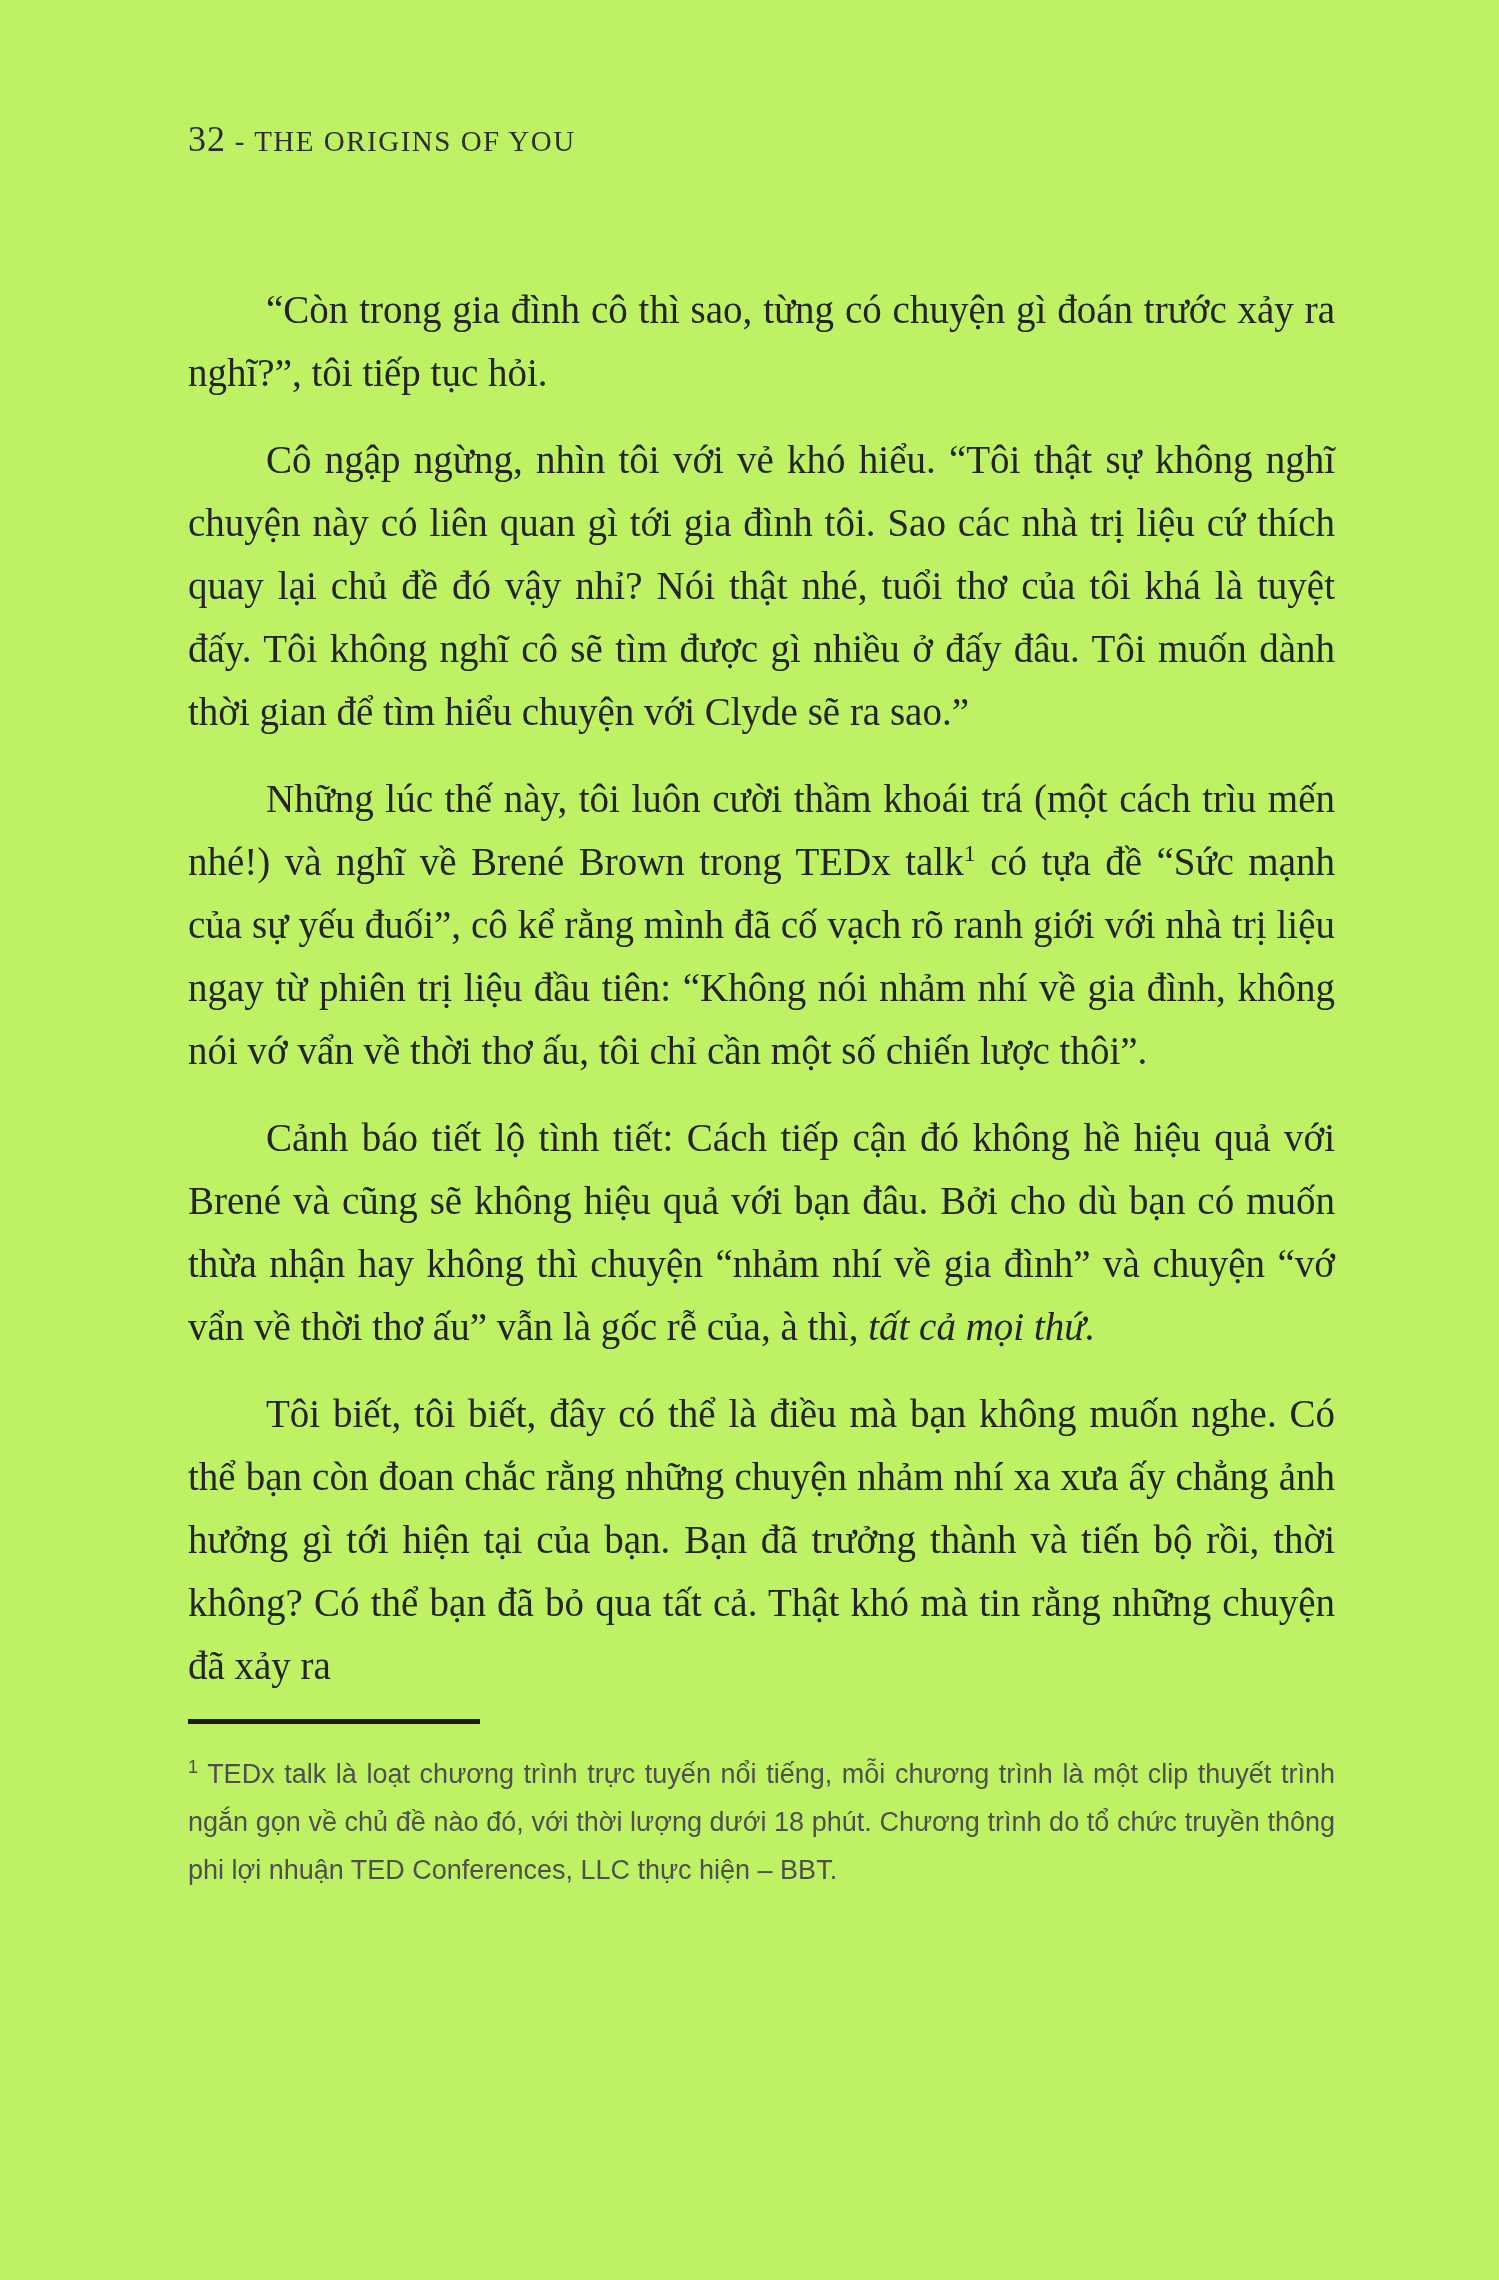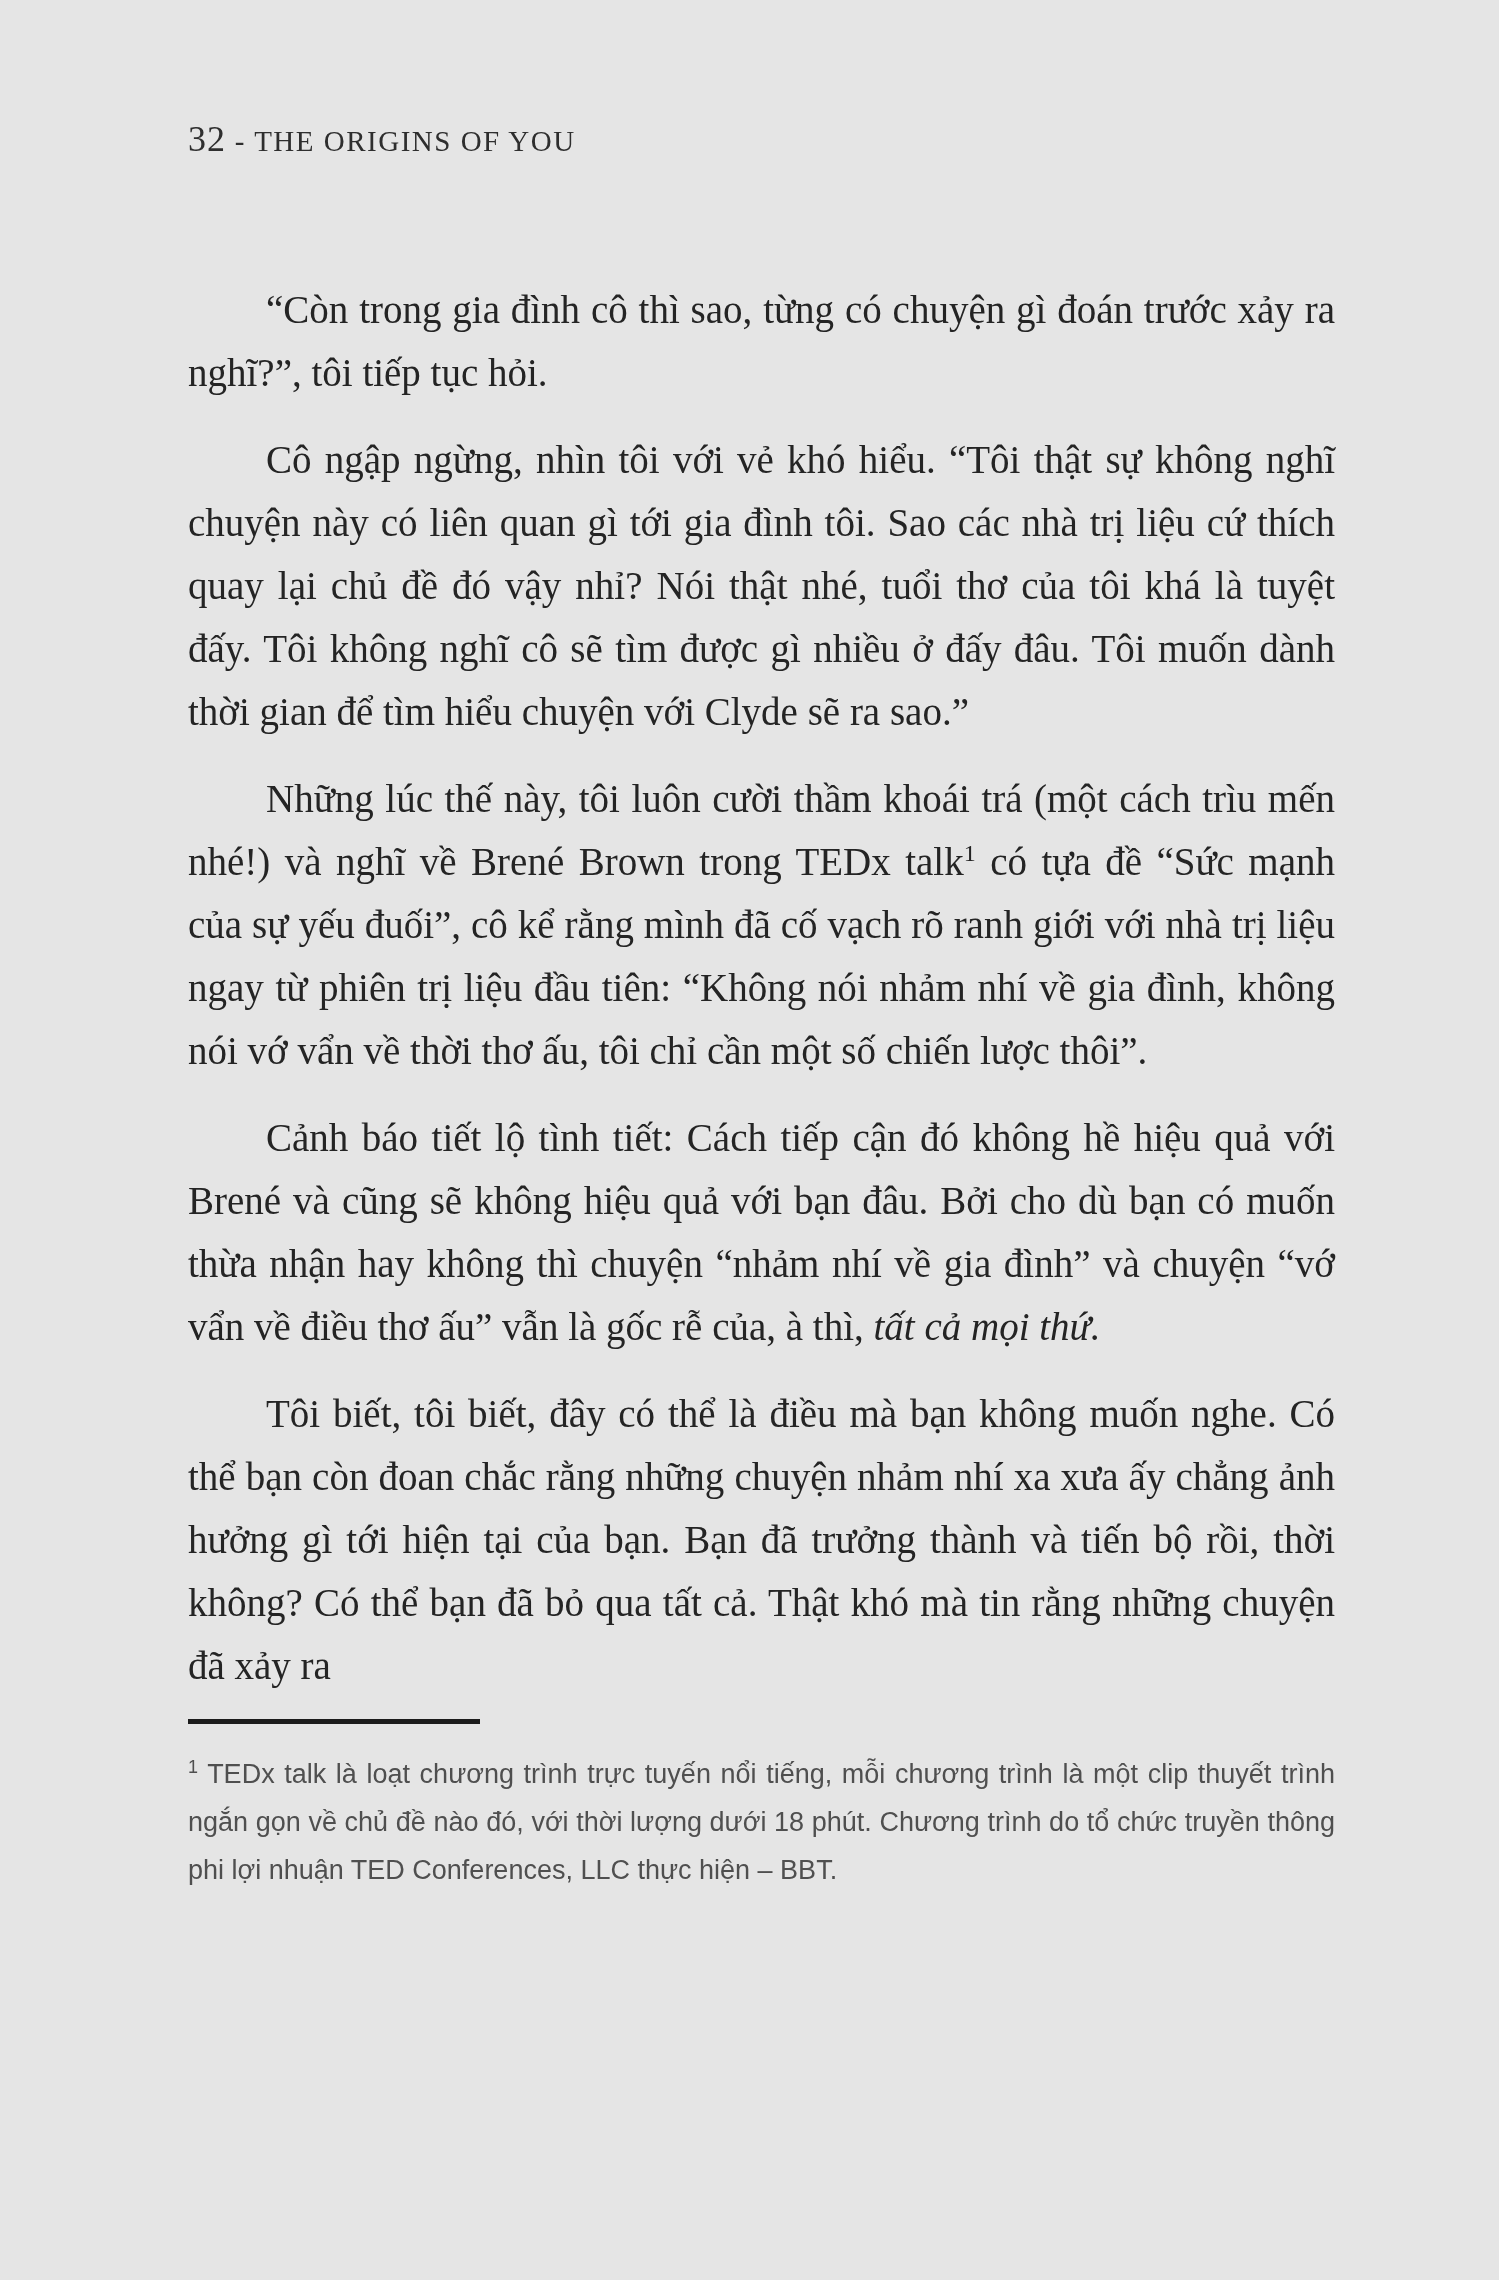--- a/index.html
+++ b/index.html
@@ -13,21 +13,21 @@
     height: 2280px;
     font-family: "Liberation Serif", serif;
     color: #242424;
     overflow: hidden;
   }
 
   .page {
     position: relative;
     width: 1499px;
     height: 2280px;
-    background: #e5e5e5;
+    background: #bef264;
     padding: 118px 164px 0 188px;
   }
 
   
   .page-header {
     color: #2e2e2e;
     margin-bottom: 118px;
     white-space: nowrap;
   }
   .page-header .page-number {
@@ -93,21 +93,21 @@
   </header>
 
   <main class="body-text">
 
     <p class="para"><span>“Còn trong gia đình cô thì sao, từng có chuyện gì đoán trước xảy ra nghĩ?”, tôi tiếp tục hỏi.</span></p>
 
     <p class="para"><span>Cô ngập ngừng, nhìn tôi với vẻ khó hiểu. “Tôi thật sự không nghĩ chuyện này có liên quan gì tới gia đình tôi. Sao các nhà trị liệu cứ thích quay lại chủ đề đó vậy nhỉ? Nói thật nhé, tuổi thơ của tôi khá là tuyệt đấy. Tôi không nghĩ cô sẽ tìm được gì nhiều ở đấy đâu. Tôi muốn dành thời gian để tìm hiểu chuyện với Clyde sẽ ra sao.”</span></p>
 
     <p class="para"><span>Những lúc thế này, tôi luôn cười thầm khoái trá (một cách trìu mến nhé!) và nghĩ về Brené Brown trong TEDx talk</span><sup>1</sup><span> có tựa đề “Sức mạnh của sự yếu đuối”, cô kể rằng mình đã cố vạch rõ ranh giới với nhà trị liệu ngay từ phiên trị liệu đầu tiên: “Không nói nhảm nhí về gia đình, không nói vớ vẩn về thời thơ ấu, tôi chỉ cần một số chiến lược thôi”.</span></p>
 
-    <p class="para"><span>Cảnh báo tiết lộ tình tiết: Cách tiếp cận đó không hề hiệu quả với Brené và cũng sẽ không hiệu quả với bạn đâu. Bởi cho dù bạn có muốn thừa nhận hay không thì chuyện “nhảm nhí về gia đình” và chuyện “vớ vẩn về điều thơ ấu” vẫn là gốc rễ của, à thì, </span><em>tất cả mọi thứ.</em></p>
+    <p class="para"><span>Cảnh báo tiết lộ tình tiết: Cách tiếp cận đó không hề hiệu quả với Brené và cũng sẽ không hiệu quả với bạn đâu. Bởi cho dù bạn có muốn thừa nhận hay không thì chuyện “nhảm nhí về gia đình” và chuyện “vớ vẩn về thời thơ ấu” vẫn là gốc rễ của, à thì, </span><em>tất cả mọi thứ.</em></p>
 
     <p class="para"><span>Tôi biết, tôi biết, đây có thể là điều mà bạn không muốn nghe. Có thể bạn còn đoan chắc rằng những chuyện nhảm nhí xa xưa ấy chẳng ảnh hưởng gì tới hiện tại của bạn. Bạn đã trưởng thành và tiến bộ rồi, thời không? Có thể bạn đã bỏ qua tất cả. Thật khó mà tin rằng những chuyện đã xảy ra</span></p>
 
   </main>
 
   <div class="footnote-rule"></div>
 
   <div class="footnote">
     <sup>1</sup><span> TEDx talk là loạt chương trình trực tuyến nổi tiếng, mỗi chương trình là một clip thuyết trình ngắn gọn về chủ đề nào đó, với thời lượng dưới 18 phút. Chương trình do tổ chức truyền thông phi lợi nhuận TED Conferences, LLC thực hiện – BBT.</span>
   </div>

